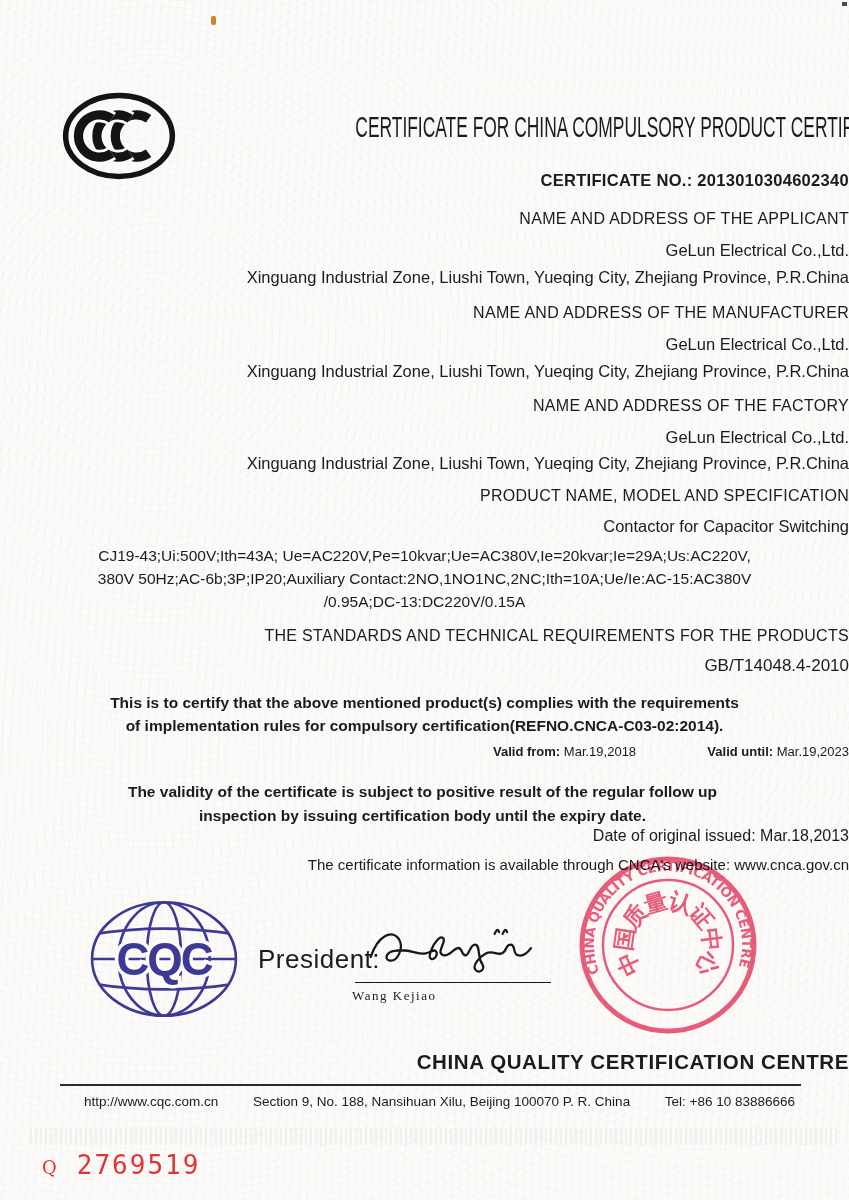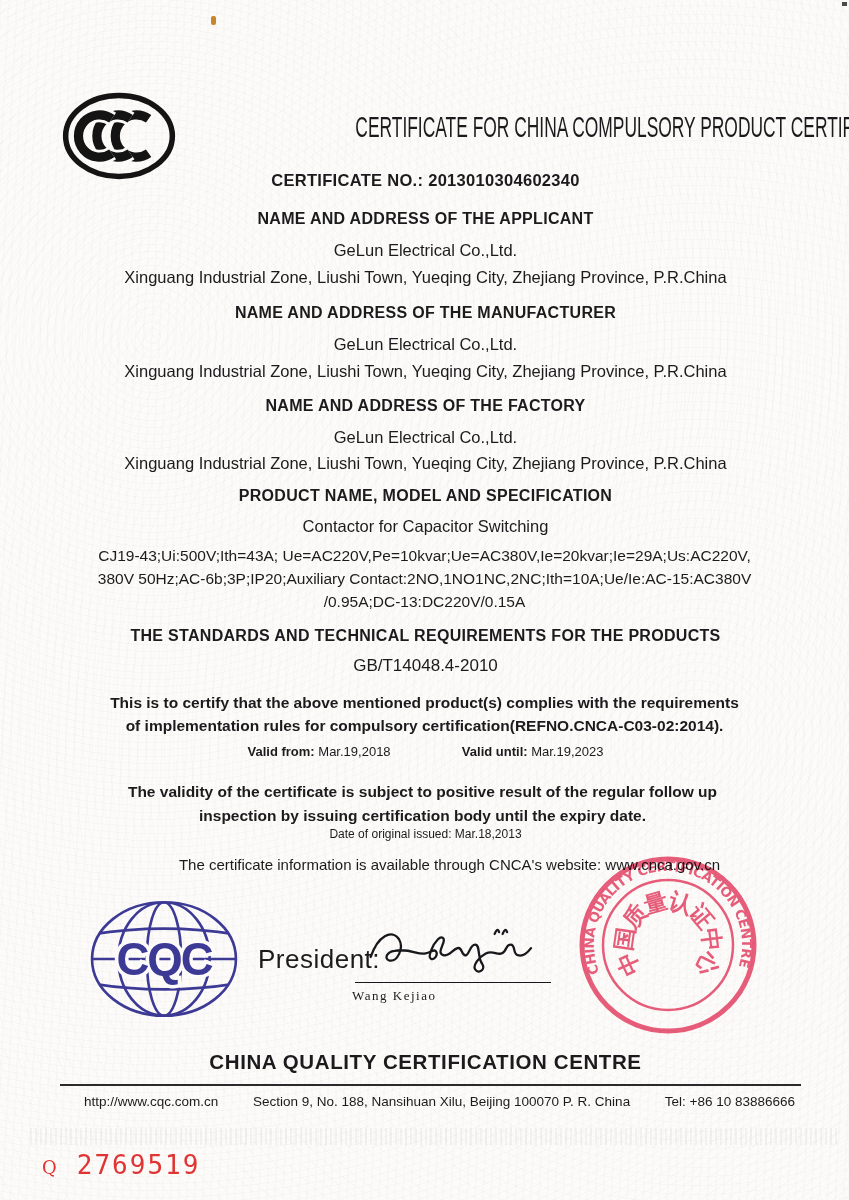--- a/index.html
+++ b/index.html
@@ -10,37 +10,37 @@
     color:#1b1b1d;
   }
   
   .page::before{
     content:"";position:absolute;inset:0;pointer-events:none;
     background:
       repeating-radial-gradient(circle at 18% 28%, rgba(170,162,150,.05) 0 1px, transparent 1px 7px),
       repeating-radial-gradient(circle at 82% 62%, rgba(170,162,150,.045) 0 1px, transparent 1px 9px),
       repeating-linear-gradient(93deg, rgba(160,152,140,.03) 0 2px, transparent 2px 8px);
   }
-  .abs{position:absolute;left:2px;right:0;text-align:center;}
-  .h{font-weight:bold;font-size:16px;letter-spacing:.3px;}
+  .abs{position:absolute;left:2px;right:0;text-align:right;}
+  .h{font-weight:normal;font-size:16px;letter-spacing:.3px;}
   .b{font-size:16.5px;}
   .title-row{position:absolute;left:150px;right:12px;top:110px;text-align:center;white-space:nowrap;}
   .title-row span{display:inline-block;font-size:30px;font-weight:normal;letter-spacing:0;
     transform:scaleX(.58);transform-origin:50% 50%;}
   .certno{top:171px;font-weight:bold;font-size:16.5px;letter-spacing:.3px;}
   .spec{position:absolute;left:88px;right:88px;top:544px;text-align:center;
     font-size:15.5px;line-height:23px;}
   .statement{position:absolute;left:103px;right:103px;top:691px;text-align:center;
     font-weight:bold;font-size:15.5px;line-height:23px;}
   .validrow{top:744px;font-size:13px;}
   .validrow b{font-weight:bold;}
   .validrow .gap{display:inline-block;width:64px;}
   .vnote{position:absolute;left:124px;right:128px;top:780px;text-align:center;
     font-weight:bold;font-size:15.5px;line-height:24px;}
-  .origissue{top:827px;font-size:12px;}
+  .origissue{top:827px;font-size:16px;}
   .cnca{top:856px;font-size:15px;padding-left:48px;}
   .president{position:absolute;left:258px;top:944px;font-size:26px;letter-spacing:.5px;text-align:center;}
   .sigline{position:absolute;left:355px;top:982px;width:196px;border-top:1.6px solid #17181b;}
   .signame{position:absolute;left:352px;top:988px;width:200px;text-align:left;
     font-family:"Liberation Serif", serif;font-size:13px;letter-spacing:1.5px;}
   .stamp{position:absolute;left:573px;top:850px;width:190px;height:190px;
     opacity:.88;mix-blend-mode:multiply;}
   .stamp text{font-family:"DejaVu Sans", sans-serif;}
   .footer-org{top:1050px;font-weight:bold;font-size:20.5px;letter-spacing:.6px;}
   .footer-rule{position:absolute;left:60px;right:48px;top:1084px;border-top:2px solid #2a2a2c;}

